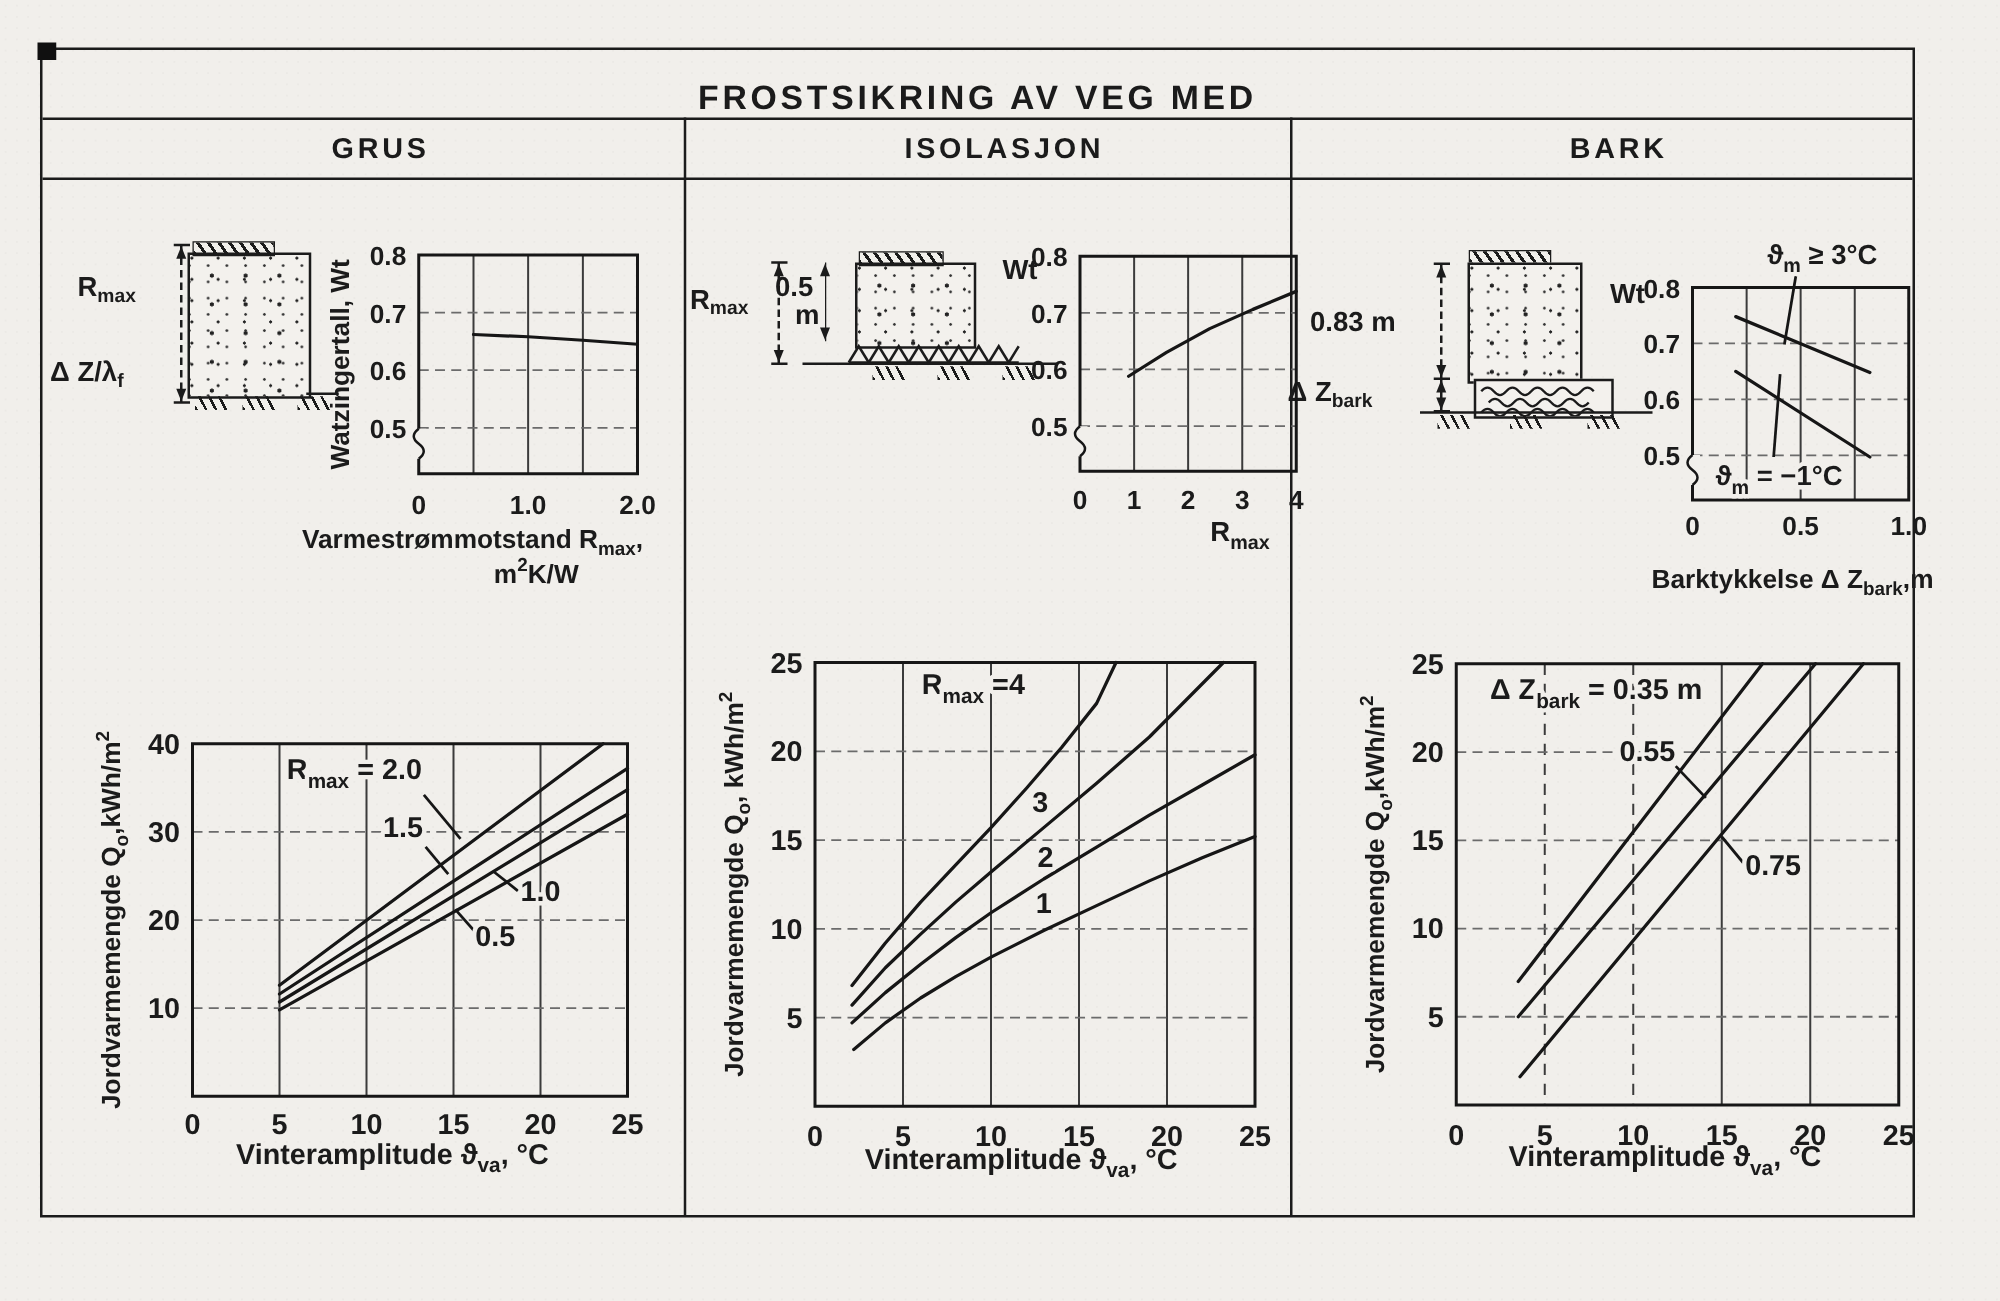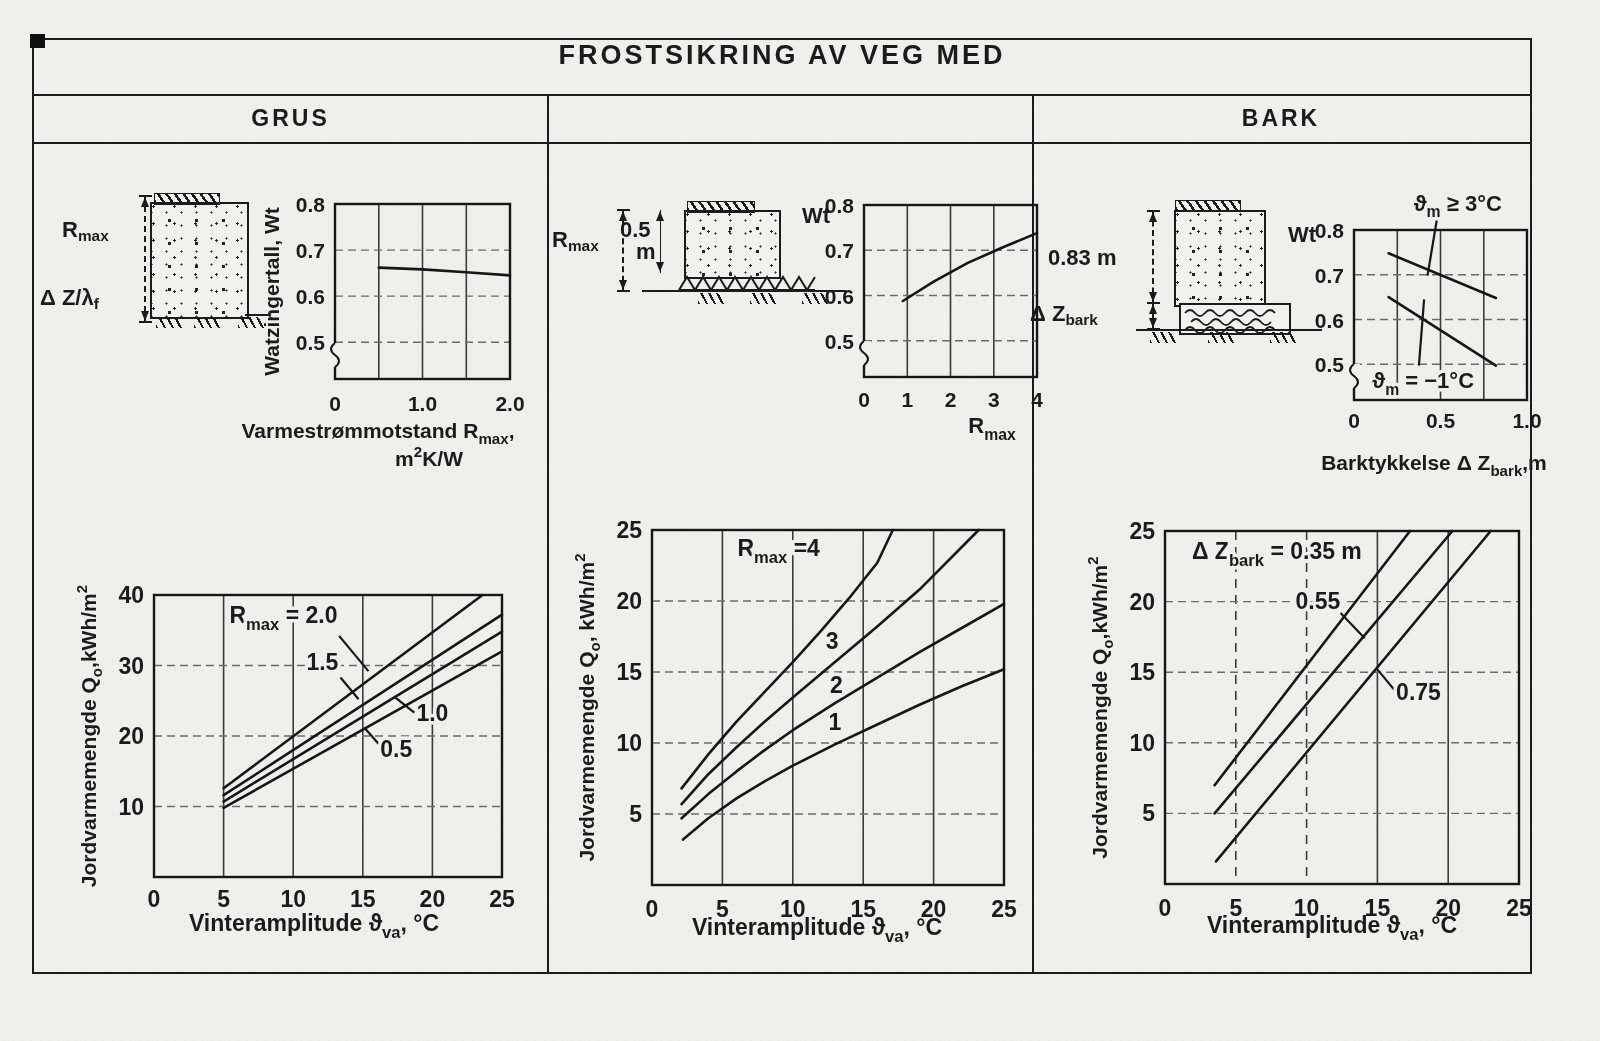--- a/index.html
+++ b/index.html
@@ -4,24 +4,24 @@
 <style>
   html,body{margin:0;padding:0;background:#d8d6d1;}
   .canvas{position:relative;width:1600px;height:1041px;background:#f1efeb;overflow:hidden;
           font-family:"Liberation Sans","DejaVu Sans",sans-serif;color:#1b1b1b;
           background-image:radial-gradient(rgba(0,0,0,0.025) 1px, transparent 1.2px);
           background-size:9px 9px;}
   .sheet{position:absolute;left:32px;top:38px;width:1496px;height:932px;border:2.5px solid #1b1b1b;}
   .hline{position:absolute;left:0;width:100%;height:2px;background:#1b1b1b;}
   .vline{position:absolute;width:2px;background:#1b1b1b;}
   .blot{position:absolute;left:-4px;top:-6px;width:15px;height:14px;background:#101010;}
-  .title-row{position:absolute;left:0;top:0;width:100%;height:54px;display:flex;align-items:flex-start;justify-content:center;}
+  .title-row{position:absolute;left:0;top:0;width:100%;height:54px;display:flex;align-items:flex-end;justify-content:center;}
   .title{font-size:27px;font-weight:700;letter-spacing:3px;}
   .colhead{position:absolute;top:54px;height:48px;display:flex;align-items:center;justify-content:center;
-           font-size:23px;font-weight:700;letter-spacing:3px;}
+           font-size:23px;font-weight:700;letter-spacing:3px;padding-left:14px;}
   .dlabel{position:absolute;font-size:22px;font-weight:700;white-space:nowrap;line-height:1.05;}
   .dlabel sub{font-size:0.70em;vertical-align:-0.28em;}
   .gravel{position:absolute;border:2px solid #1b1b1b;background-color:#f3f1ed;
     background-image:
       radial-gradient(circle, #222 1.5px, transparent 1.8px),
       radial-gradient(circle, #222 1.1px, transparent 1.4px),
       radial-gradient(circle, #333 0.9px, transparent 1.2px);
     background-size:27px 23px,21px 17px,15px 13px;
     background-position:4px 5px,12px 11px,7px 2px;}
   .hstrip{position:absolute;border:1.5px solid #1b1b1b;
@@ -51,20 +51,23 @@
 
     <div class="title-row">
       <span class="title">FROSTSIKRING AV VEG MED</span>
     </div>
     <div class="hline" style="top:54px"></div>
     <div class="hline" style="top:102px"></div>
     <div class="vline" style="left:513px;top:54px;height:878px"></div>
     <div class="vline" style="left:998px;top:54px;height:878px"></div>
     <div class="colhead" style="left:0;width:513px">
       <span>GRUS</span>
+    </div>
+    <div class="colhead" style="left:513px;width:485px">
+      <span>ISOLASJON</span>
     </div>
     <div class="colhead" style="left:998px;width:498px">
       <span>BARK</span>
     </div>
 
     <div class="dim" style="left:110px;top:156px;height:126px">
       <i class="tb top"></i>
       <i class="tb bot"></i>
       <i class="ar up"></i>
       <i class="ar dn"></i>

